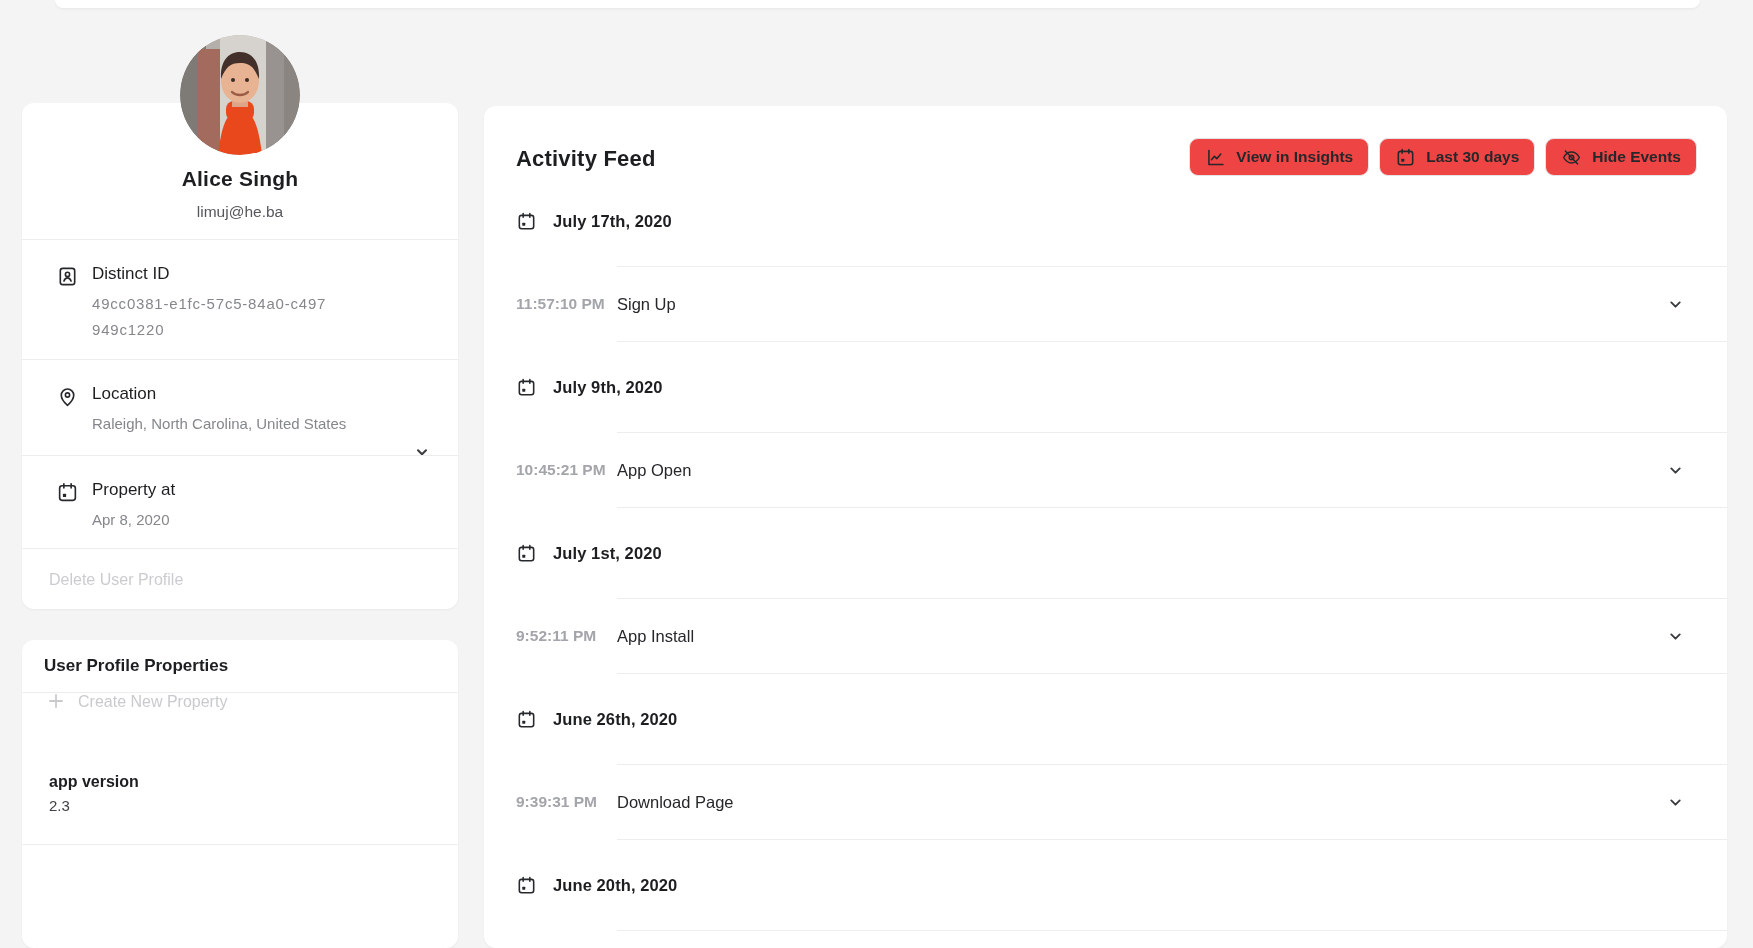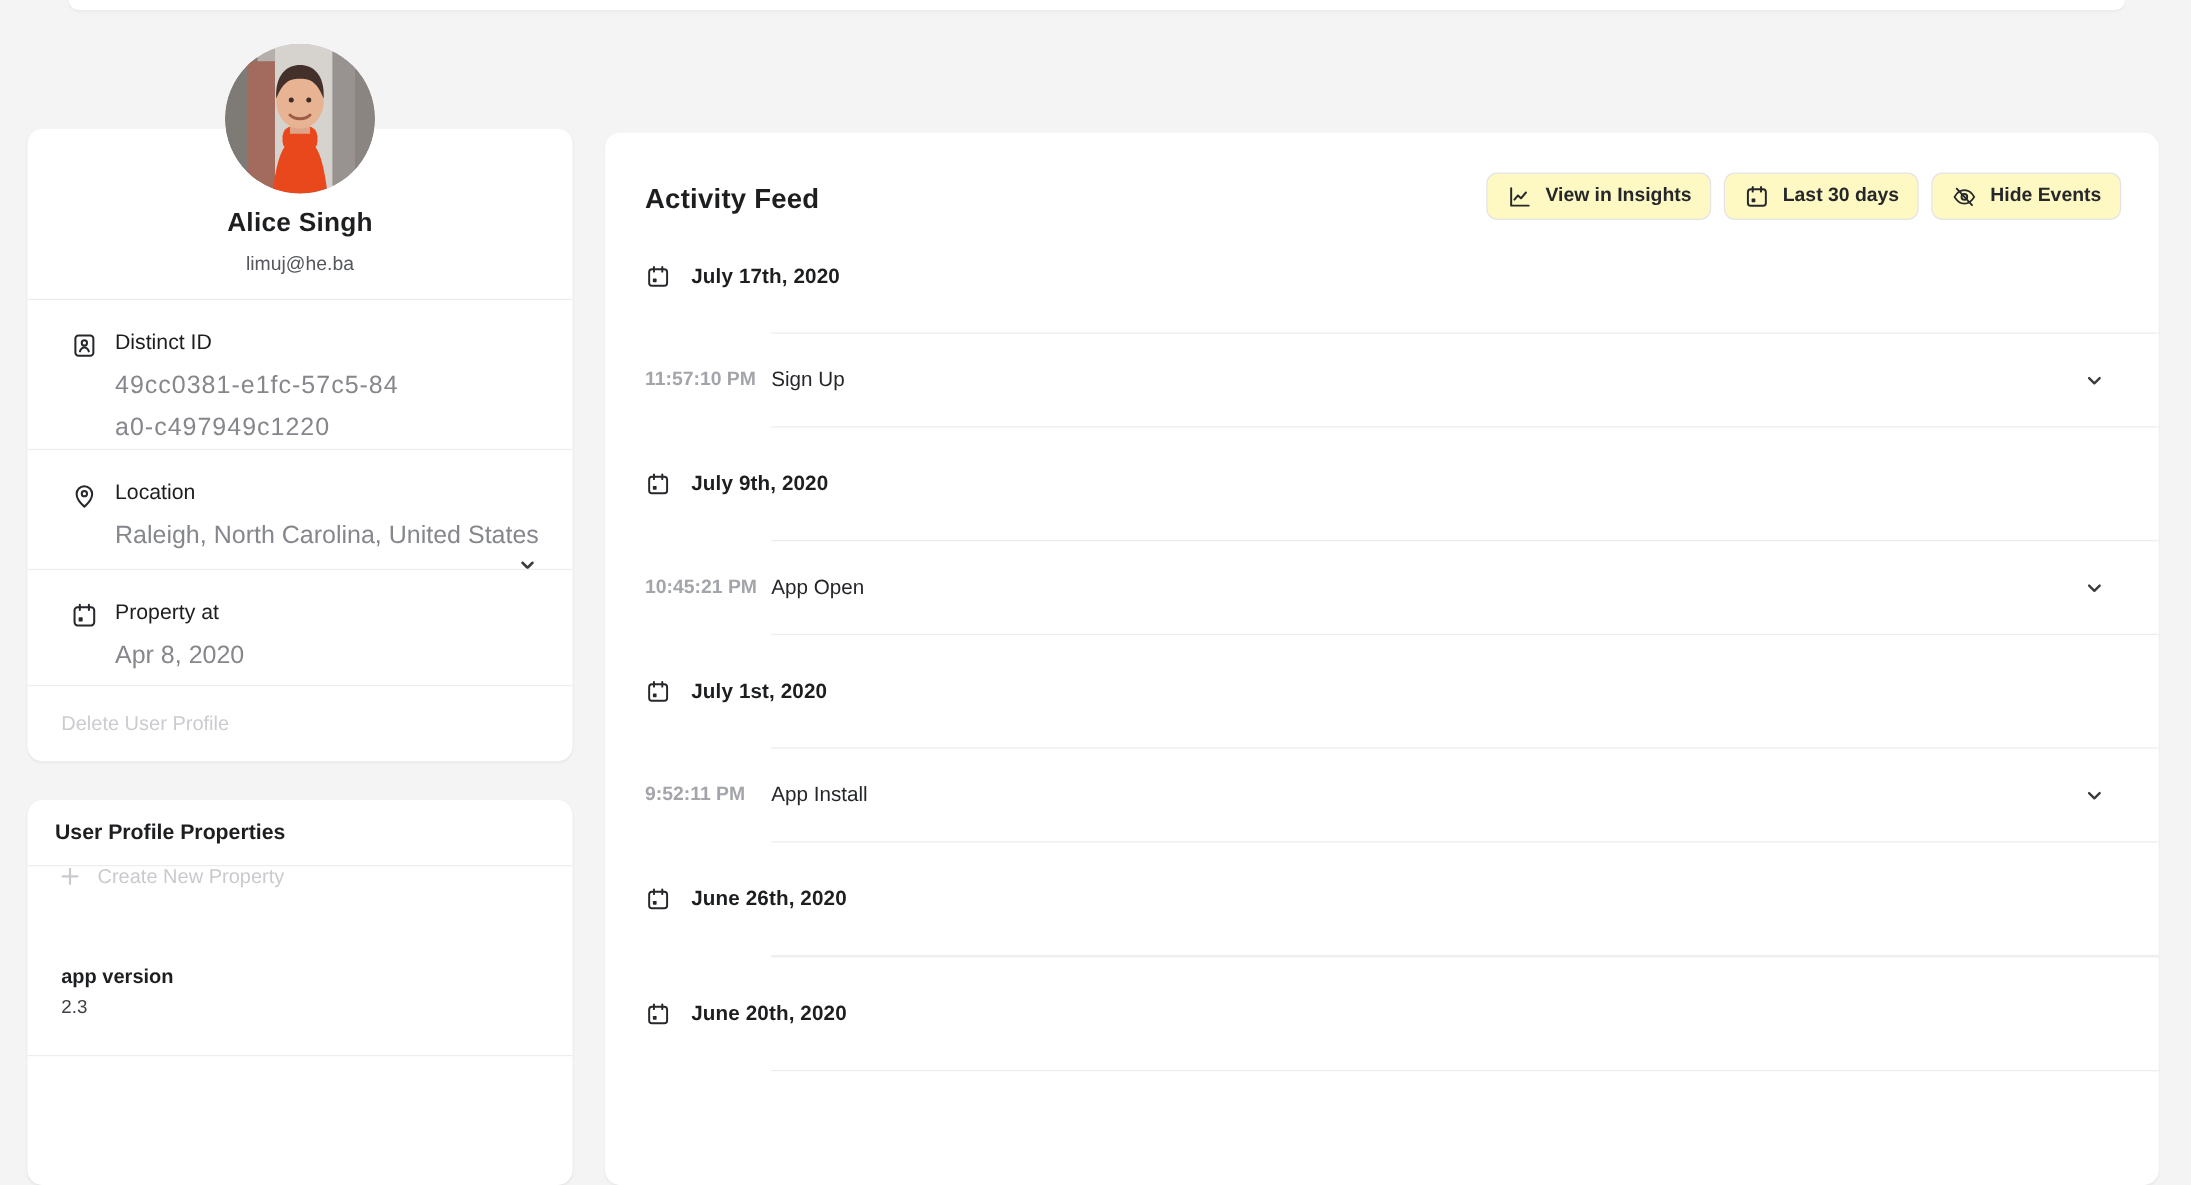--- a/index.html
+++ b/index.html
@@ -28,21 +28,21 @@
   .profile-email { margin-top:12px; font-size:15.5px; color:#55575c; }
 
   .field-row { position:relative; display:flex; padding:24px 26px 0 34px; border-bottom:1px solid #ededee; }
   .row-distinct { height:120px; }
   .row-location { height:96px; }
   .row-updated  { height:93px; }
   .f-ic { width:23px; height:23px; color:#27282c; flex:0 0 23px; margin-top:1px; }
   .f-ic svg { width:100%; height:100%; }
   .f-body { margin-left:13px; }
   .f-label { font-size:17px; color:#1d1e20; }
-  .f-value { margin-top:7px; font-size:20px; color:#85878c; line-height:1.7; }
+  .f-value { margin-top:7px; font-size:15px; color:#85878c; line-height:1.7; }
   .uuid { width:238px; word-break:break-all; letter-spacing:.8px; }
   .row-chevron { position:absolute; right:28px; top:204px; width:16px; height:16px; color:#3a3b3f; cursor:pointer; }
   .row-chevron svg { width:100%; height:100%; }
 
   .delete-row { height:61px; display:flex; align-items:center; padding-left:27px; font-size:16px; color:#cbccd0; font-weight:500; cursor:default; }
 
   .props-card { position:absolute; left:22px; top:640px; width:436px; height:308px; overflow:hidden; }
   .props-header { height:53px; display:flex; align-items:center; padding-left:22px; font-size:17px; font-weight:700; border-bottom:1px solid #ededee; }
   .search-wrap { padding:23px 22px; border-bottom:1px solid #ededee; }
   .search-box { display:flex; align-items:center; width:392px; height:45px; background:#f3f3f5; border-radius:10px; padding:0 14px; }
@@ -58,21 +58,21 @@
   .prop-value { margin-top:6px; font-size:15px; color:#3f4146; }
   .props-divider { height:1px; background:#ededee; }
 
   
   .feed-card { position:absolute; left:484px; top:106px; width:1243px; height:842px; overflow:hidden; }
   .feed-header { height:70px; display:flex; align-items:flex-end; justify-content:space-between; padding:0 30px 0 32px; }
   .feed-title { font-size:22px; font-weight:700; letter-spacing:.2px; padding-bottom:4px; }
   .feed-actions { display:flex; gap:10px; padding-bottom:0; }
   .btn {
     height:38px; display:flex; align-items:center; gap:10px;
-    background:#fef9c3; border:1px solid #e4e4e7; border-radius:9px;
+    background:#ef4444; border:1px solid #e4e4e7; border-radius:9px;
     padding:0 15px; font-size:15.5px; font-weight:600; color:#26272b;
     font-family:inherit; cursor:pointer;
   }
   .btn-ic { width:21px; height:21px; color:#26272b; }
   .btn-ic svg { width:100%; height:100%; }
 
   .gheader { height:90px; display:flex; align-items:center; padding-left:32px; }
   .cal-ic { width:21px; height:21px; color:#27282c; }
   .cal-ic svg { width:100%; height:100%; }
   .gdate { margin-left:16px; font-size:16.5px; font-weight:700; letter-spacing:.1px; }
@@ -313,20 +313,29 @@
         <svg viewBox="0 0 24 24" fill="none" stroke="currentColor" stroke-width="1.8" stroke-linecap="round" stroke-linejoin="round">
           <rect x="3.8" y="5" width="16.4" height="15.2" rx="2.6"></rect>
             <path d="M8.2 3v4.2"></path>
             <path d="M15.8 3v4.2"></path>
           <rect x="7.2" y="13.4" width="3.4" height="3.4" rx="0.6" fill="currentColor" stroke="none"></rect>
         </svg>
       </span>
       <span class="gdate">June 26th, 2020</span>
     </div>
     <div class="hr"></div>
+    <div class="event-row">
+      <span class="etime">9:39:31 PM</span>
+      <span class="ename">Download Page</span>
+      <span class="e-chev">
+        <svg viewBox="0 0 16 16" fill="none" stroke="currentColor" stroke-width="2" stroke-linecap="round" stroke-linejoin="round">
+            <path d="M3.5 5.8l4.5 4.5 4.5-4.5"></path>
+          </svg>
+      </span>
+    </div>
     <div class="hr"></div>
   </div>
 
   <div>
     <div class="gheader">
       <span class="cal-ic">
         <svg viewBox="0 0 24 24" fill="none" stroke="currentColor" stroke-width="1.8" stroke-linecap="round" stroke-linejoin="round">
           <rect x="3.8" y="5" width="16.4" height="15.2" rx="2.6"></rect>
             <path d="M8.2 3v4.2"></path>
             <path d="M15.8 3v4.2"></path>

